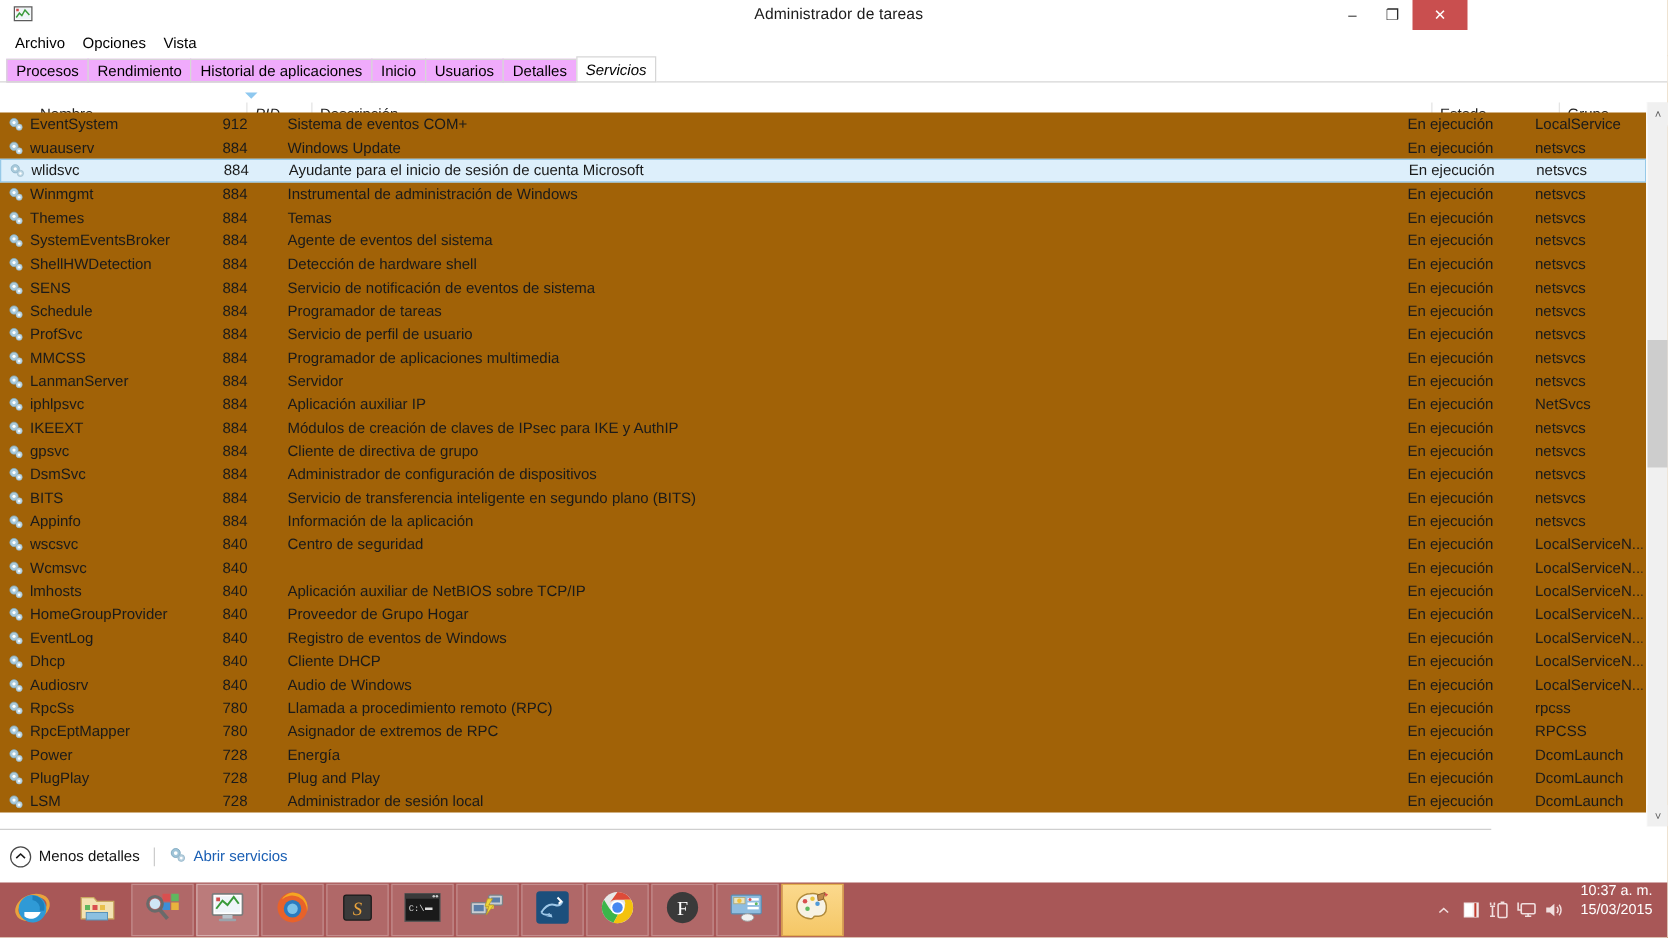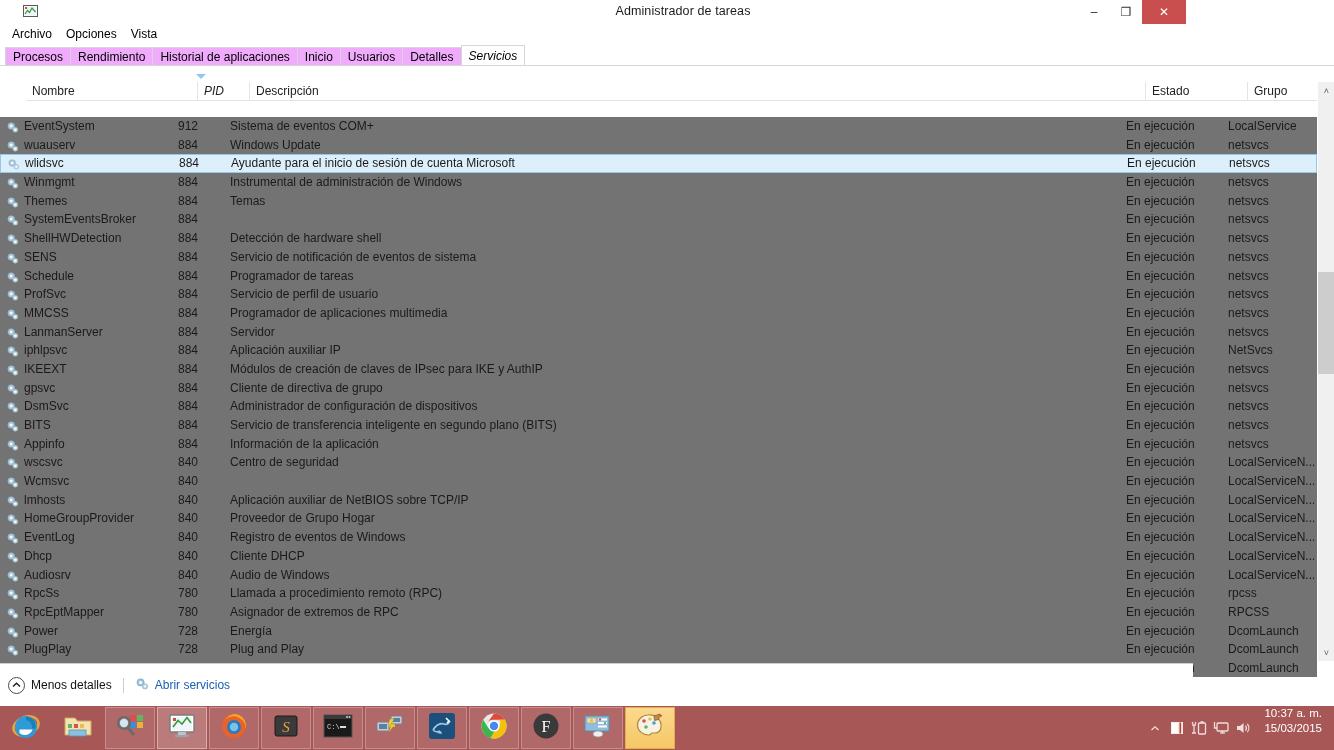--- a/index.html
+++ b/index.html
@@ -12,21 +12,21 @@
   }
   #app {
     position: relative;
     width: 1334px;
     height: 750px;
     background: #ffffff;
   }
 
   
   .titlebar {
-    position: absolute; top: 0; left: 16px;
+    position: absolute; top: 0; left: 4px;
     width: 1170px; height: 24px;
     background: #ffffff;
     border-bottom: 1px solid #ffffff;
   }
   .tb-icon {
     position: absolute; left: 6px; top: 3px;
     width: 17px; height: 17px;
   }
   .tb-title {
     position: absolute; left: 0; top: 4px;
@@ -111,23 +111,23 @@
   .sort-arrow {
     position: absolute; left: 196px; top: 74px;
     width: 0; height: 0;
     border-left: 5px solid transparent;
     border-right: 5px solid transparent;
     border-top: 5px solid #8ec8ef;
   }
 
   
   .rows {
-    position: absolute; top: 117px; left: 0;
+    position: absolute; top: 90px; left: 0;
     width: 1317px; height: 560px;
-    background: #737373;
+    background: #a16207;
     overflow: hidden;
   }
   .row {
     position: relative;
     height: 18.7px;
     width: 1317px;
     white-space: nowrap;
   }
   .row.selected {
     background: #ddeffb;
@@ -362,20 +362,21 @@
       </div>
       <div class="row">
         <span class="svc-icon"><svg width="14" height="13" viewBox="0 0 14 13">
             <circle cx="5.2" cy="5" r="3.3" fill="#a9cadb" stroke="#86aec5" stroke-width="0.6"></circle>
             <circle cx="5.2" cy="5" r="1.3" fill="#ffffff"></circle>
             <circle cx="9.3" cy="8.7" r="2.5" fill="#c0d8e5" stroke="#94b7ca" stroke-width="0.5"></circle>
             <circle cx="9.3" cy="8.7" r="1" fill="#ffffff"></circle>
           </svg></span>
         <div class="cell c-name">SystemEventsBroker</div>
         <div class="cell c-pid">884</div>
+        <div class="cell c-desc">Agente de eventos del sistema</div>
         <div class="cell c-state">En ejecución</div>
         <div class="cell c-group">netsvcs</div>
       </div>
       <div class="row">
         <span class="svc-icon"><svg width="14" height="13" viewBox="0 0 14 13">
             <circle cx="5.2" cy="5" r="3.3" fill="#a9cadb" stroke="#86aec5" stroke-width="0.6"></circle>
             <circle cx="5.2" cy="5" r="1.3" fill="#ffffff"></circle>
             <circle cx="9.3" cy="8.7" r="2.5" fill="#c0d8e5" stroke="#94b7ca" stroke-width="0.5"></circle>
             <circle cx="9.3" cy="8.7" r="1" fill="#ffffff"></circle>
           </svg></span>

